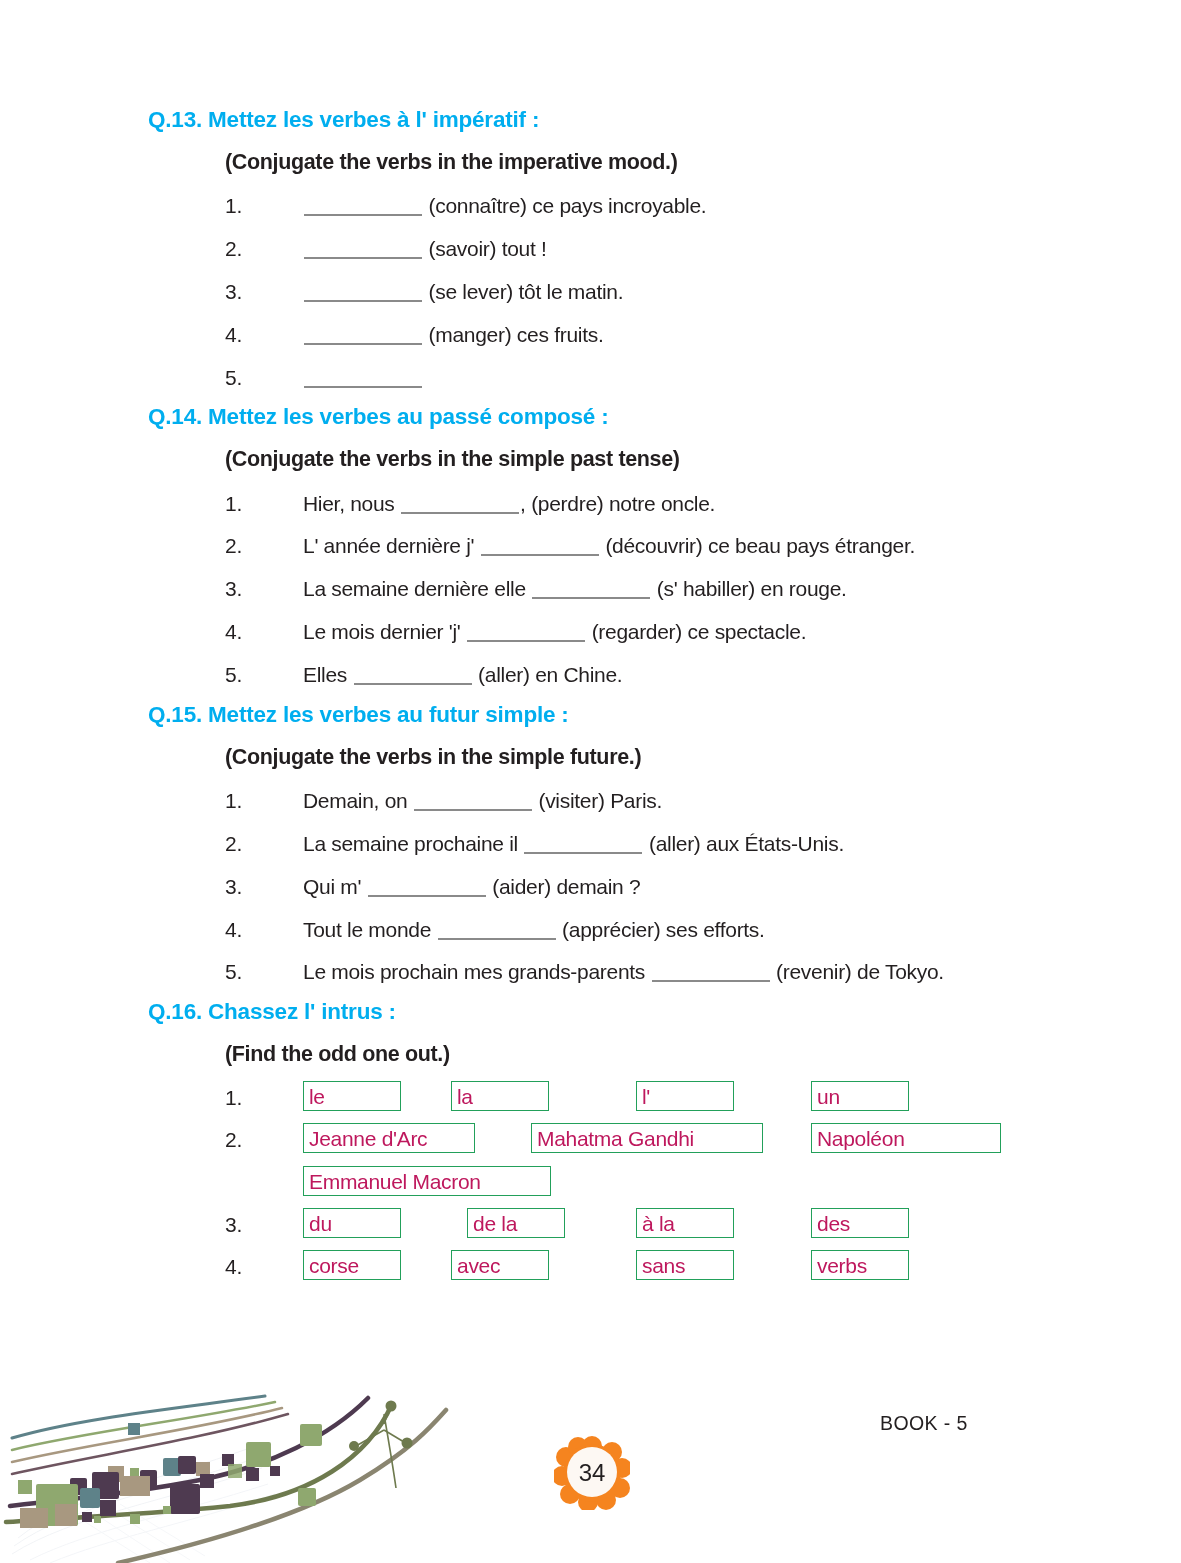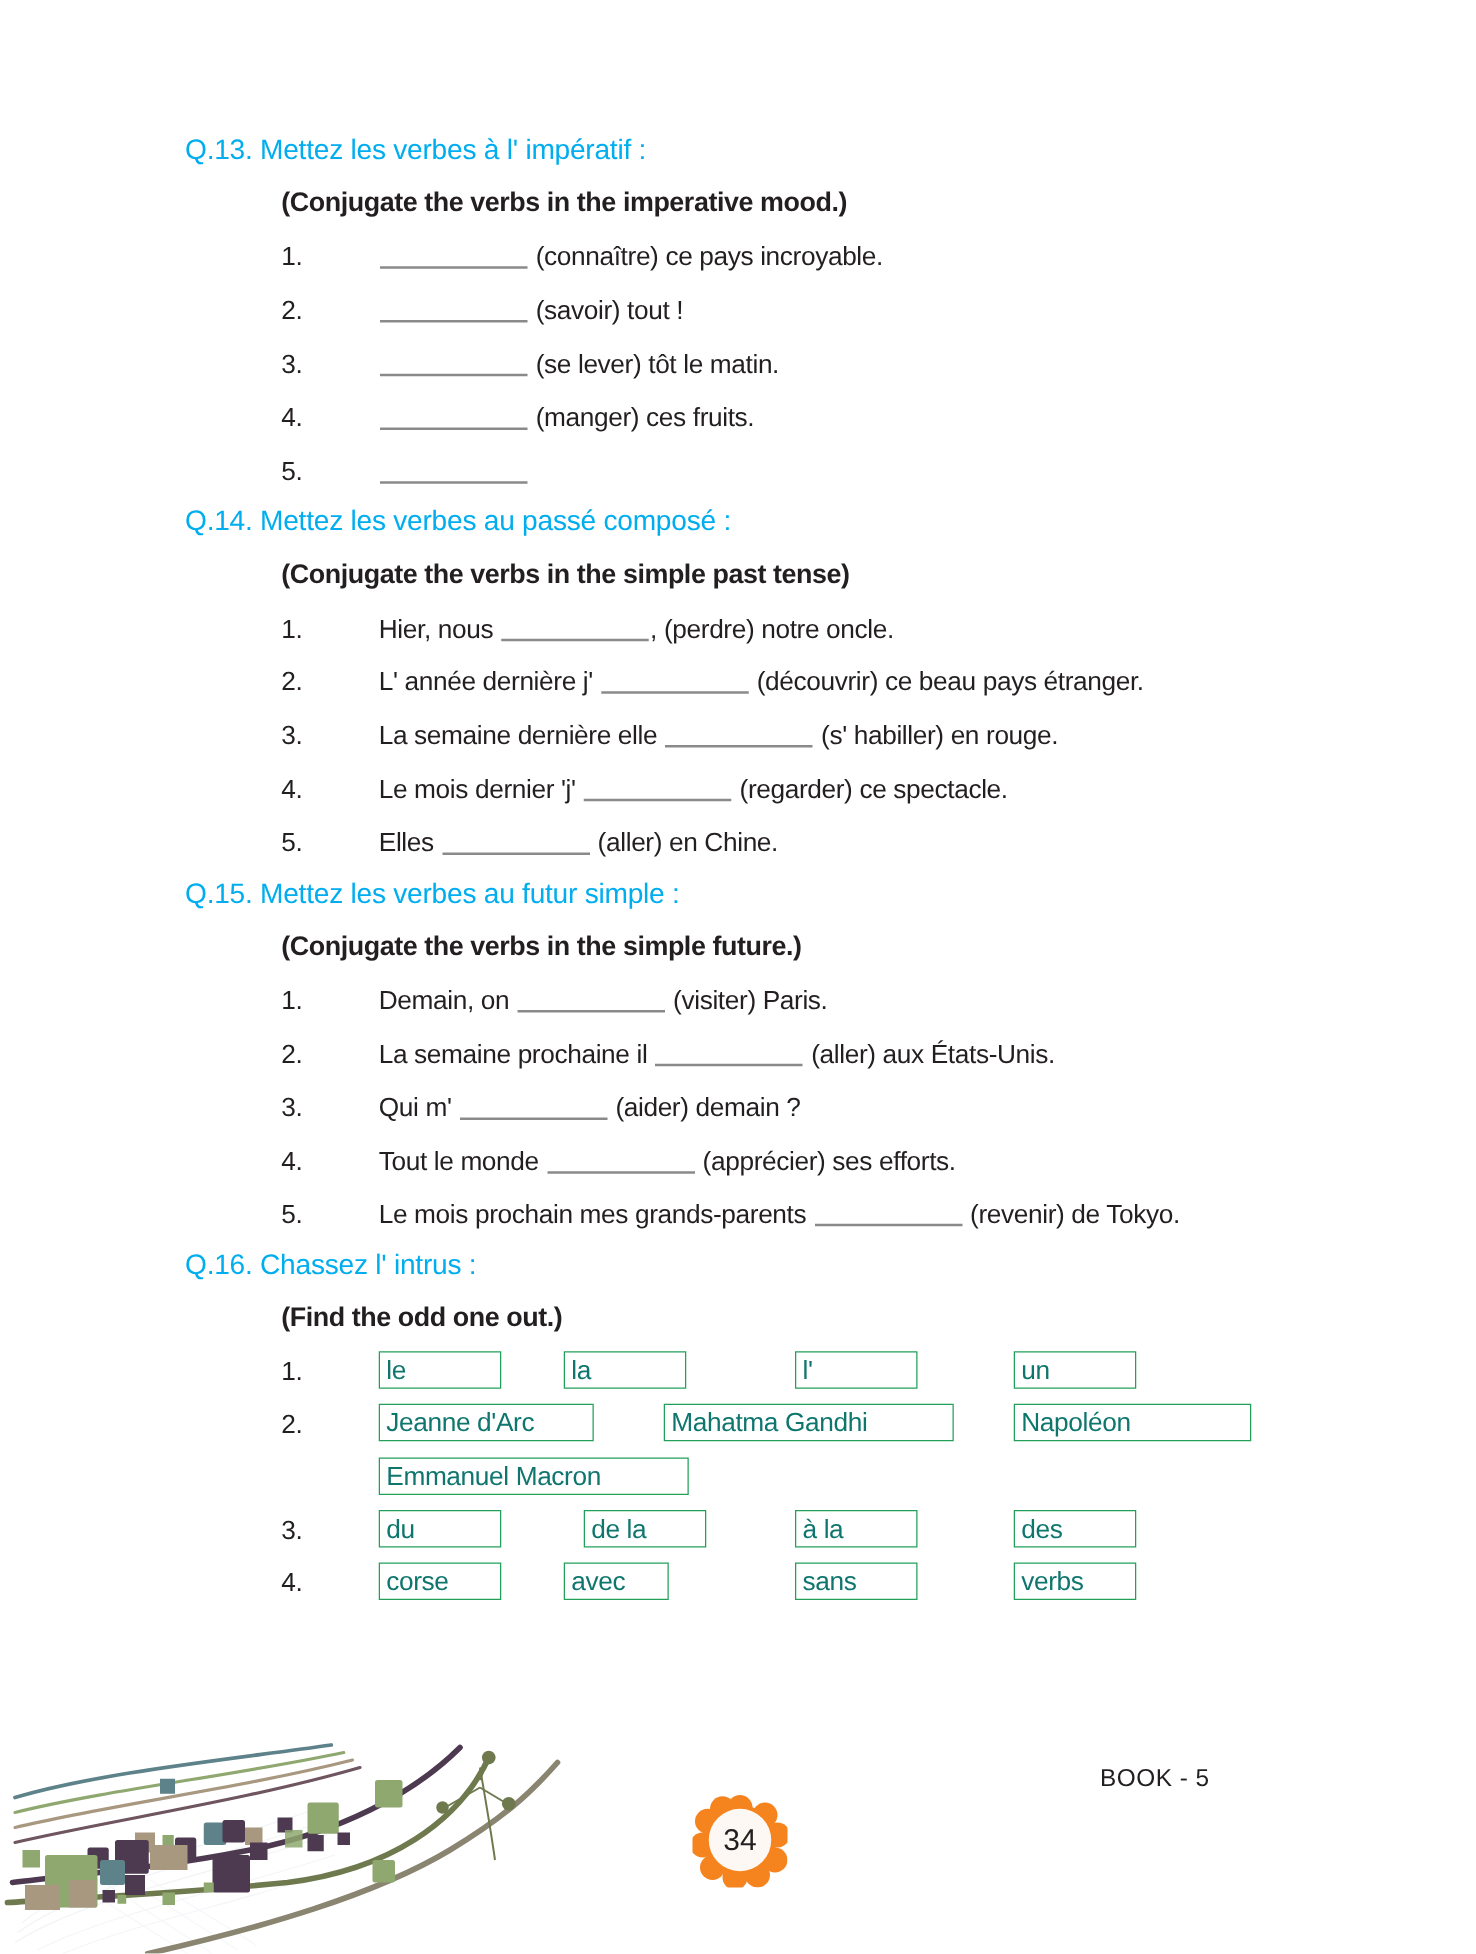--- a/index.html
+++ b/index.html
@@ -26,21 +26,21 @@
     top: 104px;
     width: 900px;
   }
 
   .qblock { margin-bottom: 2px; }
 
   .qhead {
     display: flex;
     align-items: baseline;
     color: #00AEEF;
-    font-weight: normal;
+    font-weight: bold;
     font-size: 22.5px;
     letter-spacing: -0.2px;
     line-height: 1.42;
     white-space: nowrap;
   }
   .qhead .qnum { margin-right: 6px; }
 
   .subhead {
     margin-left: 77px;
     font-weight: bold;
@@ -116,21 +116,21 @@
     position: absolute;
     border: 1.6px solid #22A05A;
     background: #ffffff;
     font-size: 21px;
     letter-spacing: -0.3px;
     line-height: 30px;
     height: 30px;
     padding: 0 5px;
     box-sizing: border-box;
     white-space: nowrap;
-    color: #0f766e;
+    color: #be185d;
   }
 
   
   #footer-deco {
     position: absolute;
     left: 0;
     top: 1388px;
     width: 470px;
     height: 175px;
   }
@@ -287,21 +287,21 @@
               <div class="optbox" style="left: 0px; top: 0px; width: 98px;">du</div>
               <div class="optbox" style="left: 148px; top: 0px; width: 98px; margin-left: 16px;">de la</div>
               <div class="optbox" style="left: 333px; top: 0px; width: 98px;">à la</div>
               <div class="optbox" style="left: 508px; top: 0px; width: 98px;">des</div>
             </div>
           </li>
           <li>
             <span class="inum">4.</span>
             <div class="boxwrap" style="height: 34px; padding-left: 24px;">
               <div class="optbox" style="left: 0px; top: 0px; width: 98px;">corse</div>
-              <div class="optbox" style="left: 148px; top: 0px; width: 84px;">avec</div>
+              <div class="optbox" style="left: 148px; top: 0px; width: 98px;">avec</div>
               <div class="optbox" style="left: 333px; top: 0px; width: 98px;">sans</div>
               <div class="optbox" style="left: 508px; top: 0px; width: 98px;">verbs</div>
             </div>
           </li>
         </ol>
       </div>
     </div>
 
   <div id="footer-deco">
     <svg width="470" height="175" viewBox="0 0 470 175" xmlns="http://www.w3.org/2000/svg">

